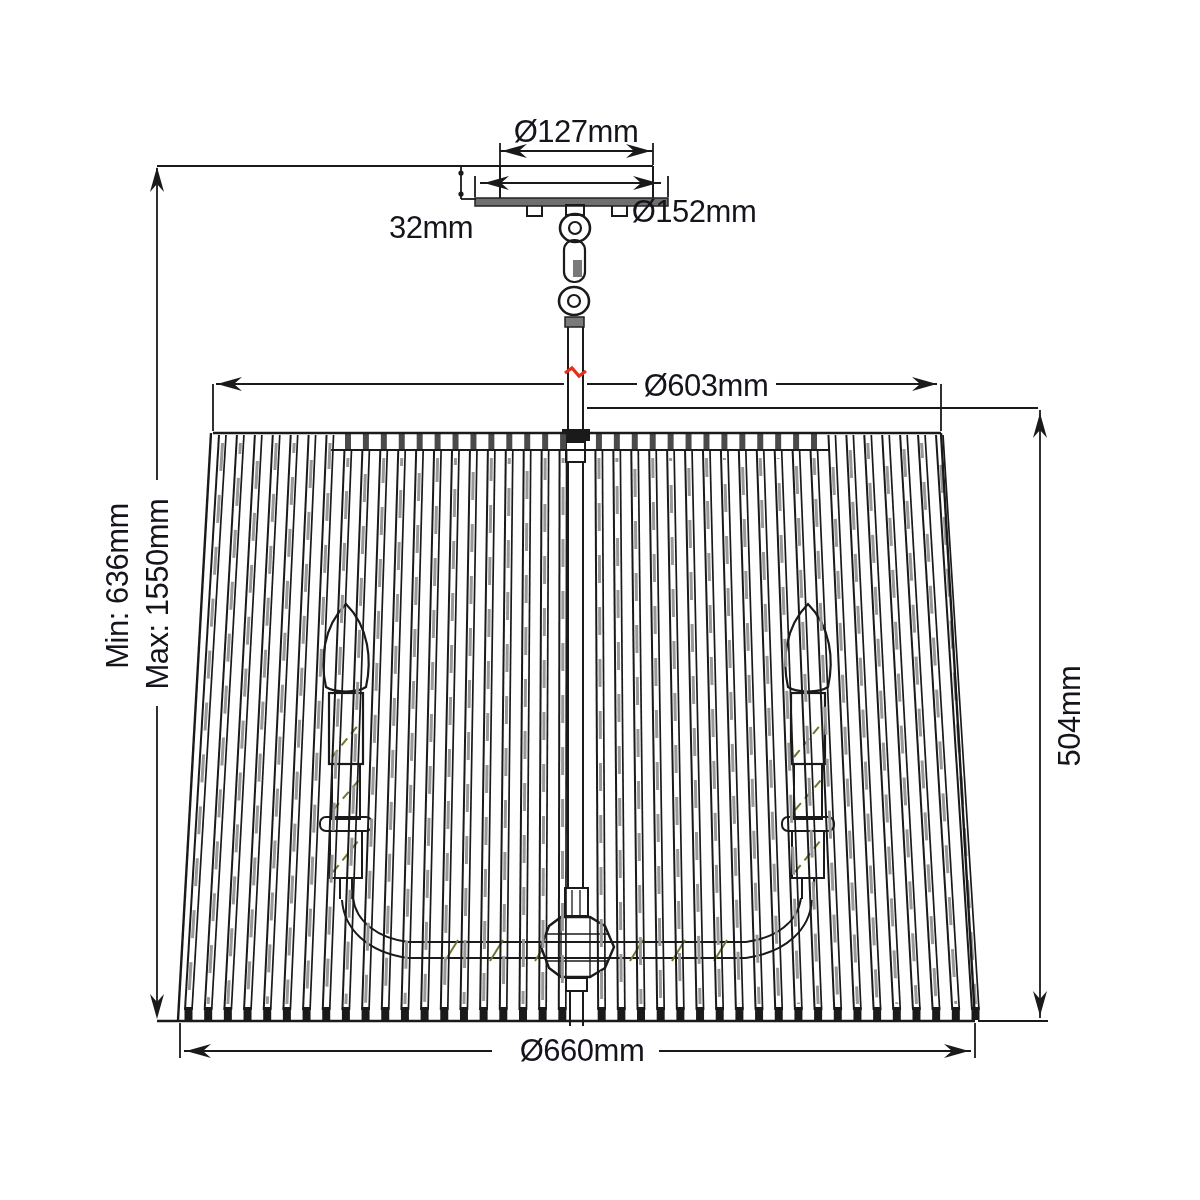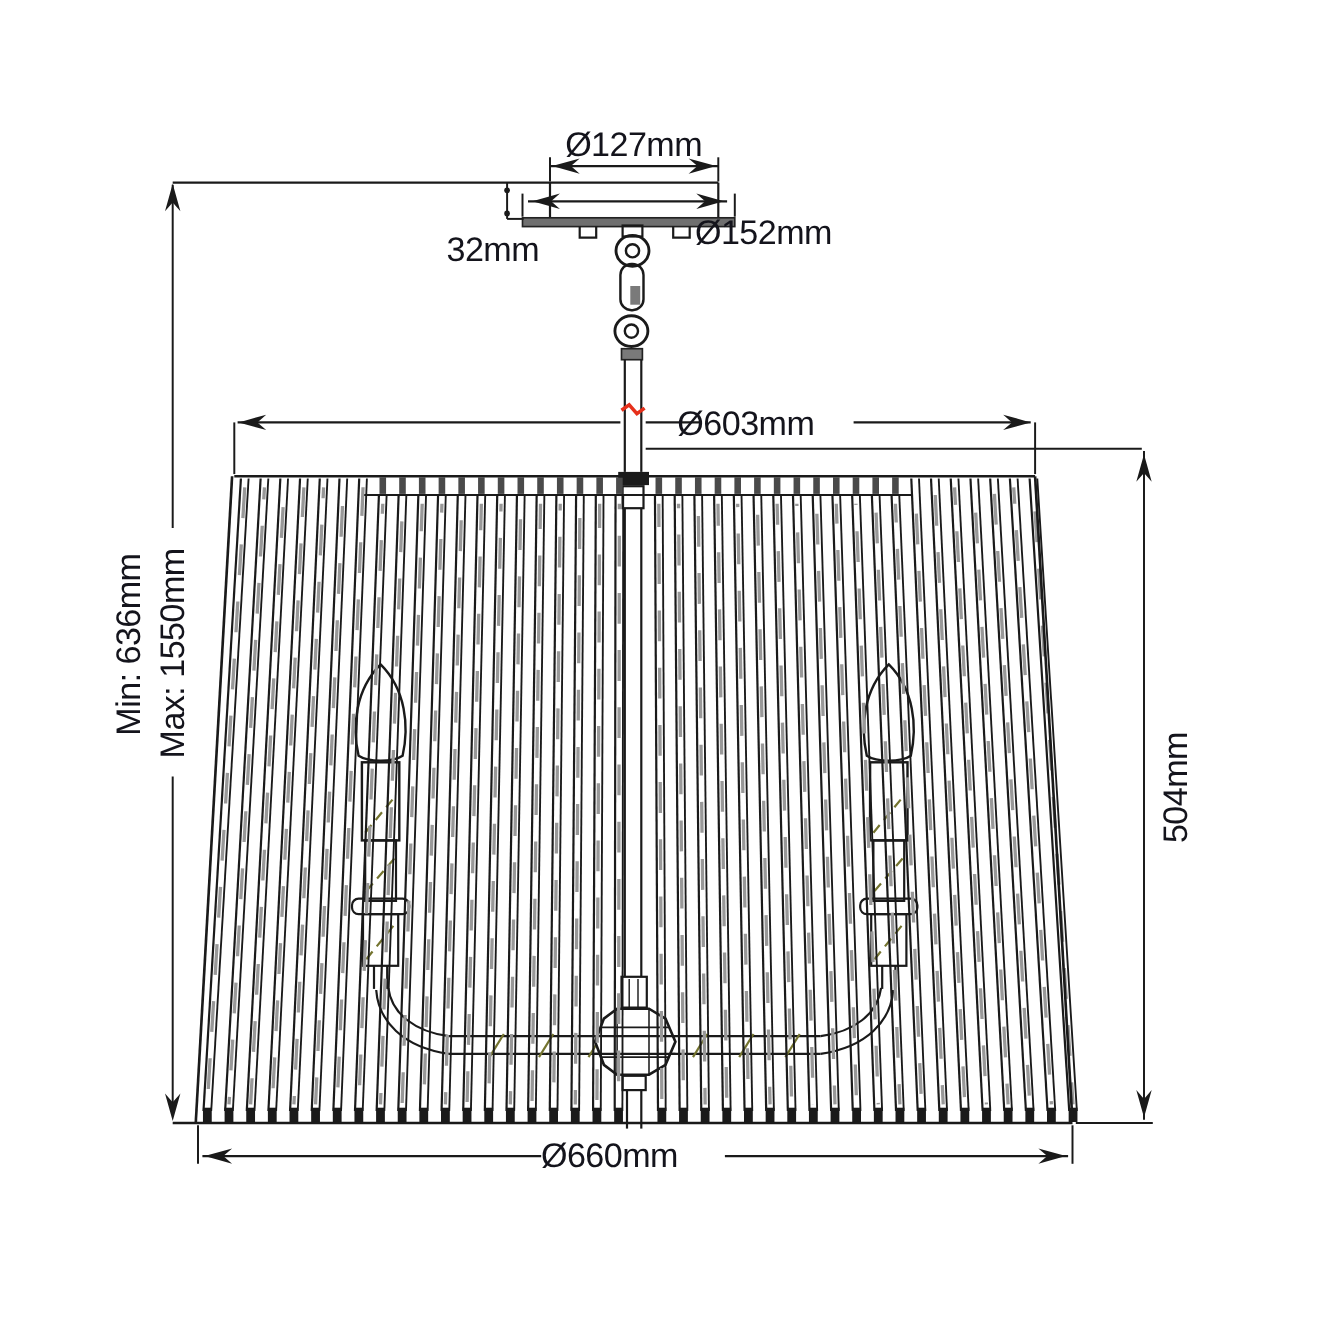--- a/index.html
+++ b/index.html
@@ -320,20 +320,20 @@
         <line x1="180" y1="1023" x2="180" y2="1058" stroke="#1a1a1a" stroke-width="1.8" fill="none"></line>
         <line x1="975" y1="1023" x2="975" y2="1058" stroke="#1a1a1a" stroke-width="1.8" fill="none"></line>
         <line x1="184" y1="1051" x2="492" y2="1051" stroke="#1a1a1a" stroke-width="2" fill="none"></line>
         <line x1="659" y1="1051" x2="971" y2="1051" stroke="#1a1a1a" stroke-width="2" fill="none"></line>
         <polygon points="186.0,1051.0 211.0,1058.0 203.0,1051.0 211.0,1044.0" fill="#1a1a1a"></polygon>
         <polygon points="969.0,1051.0 944.0,1044.0 952.0,1051.0 944.0,1058.0" fill="#1a1a1a"></polygon>
       </g>
     </svg>
 
   <div class="lbl" style="left:576px;top:131px">Ø127mm</div>
-  <div class="lbl" style="left:448px;top:227px">32mm</div>
+  <div class="lbl" style="left:431px;top:227px">32mm</div>
   <div class="lbl" style="left:694px;top:211px">Ø152mm</div>
-  <div class="lbl" style="left:678px;top:385px">Ø603mm</div>
+  <div class="lbl" style="left:706px;top:385px">Ø603mm</div>
   <div class="lbl rot" style="left:117px;top:586px">Min: 636mm</div>
   <div class="lbl rot" style="left:157px;top:594px">Max: 1550mm</div>
   <div class="lbl rot" style="left:1069px;top:716px">504mm</div>
-  <div class="lbl" style="left:554px;top:1050px">Ø660mm</div>
+  <div class="lbl" style="left:582px;top:1050px">Ø660mm</div>
 </div>
 
 </body></html>

